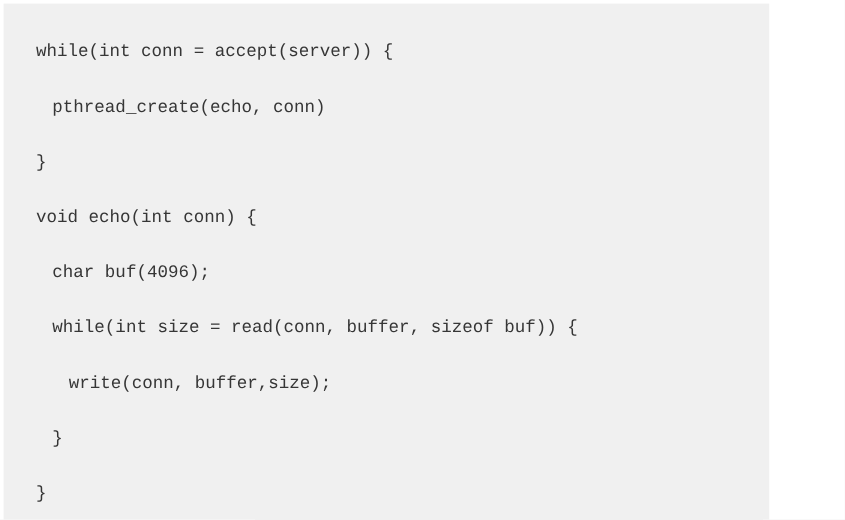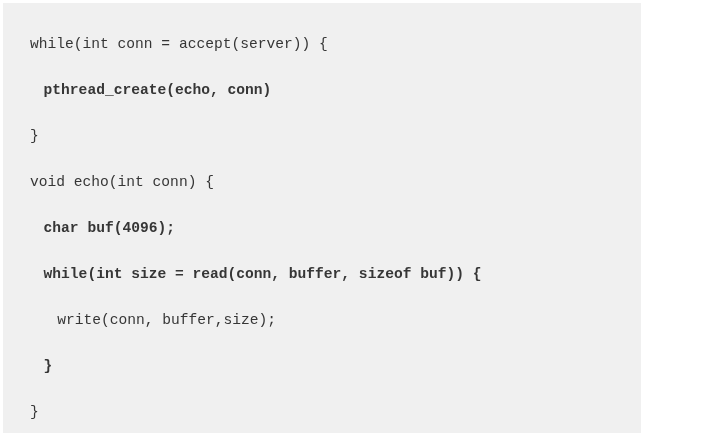--- a/index.html
+++ b/index.html
@@ -41,21 +41,21 @@
     white-space: pre;
     font-family: "Liberation Mono", "DejaVu Sans Mono", monospace;
     font-size: 14.6px;
     color: #363636;
     letter-spacing: 0px;
     padding-left: 27px;
     margin: 0;
   }
 
   .indent-0 { text-indent: 0px; }
-  .indent-1 { text-indent: 13.6px; font-weight: bold; }
+  .indent-1 { text-indent: 13.6px; }
   .indent-2 { text-indent: 27.2px; }
 </style>
 </head>
 <body>
 
 <div id="code-panel">
   <pre class="code-lines"><code class="code-line indent-0">while(int conn = accept(server)) {</code><code class="code-line indent-1">pthread_create(echo, conn)</code><code class="code-line indent-0">}</code><code class="code-line indent-0">void echo(int conn) {</code><code class="code-line indent-1">char buf(4096);</code><code class="code-line indent-1">while(int size = read(conn, buffer, sizeof buf)) {</code><code class="code-line indent-2">write(conn, buffer,size);</code><code class="code-line indent-1">}</code><code class="code-line indent-0">}</code></pre>
 </div>
 
 </body></html>

